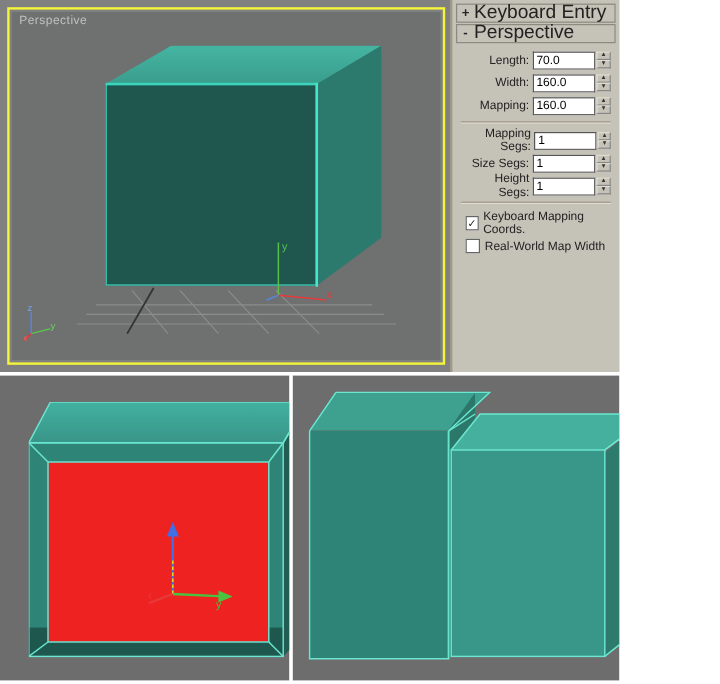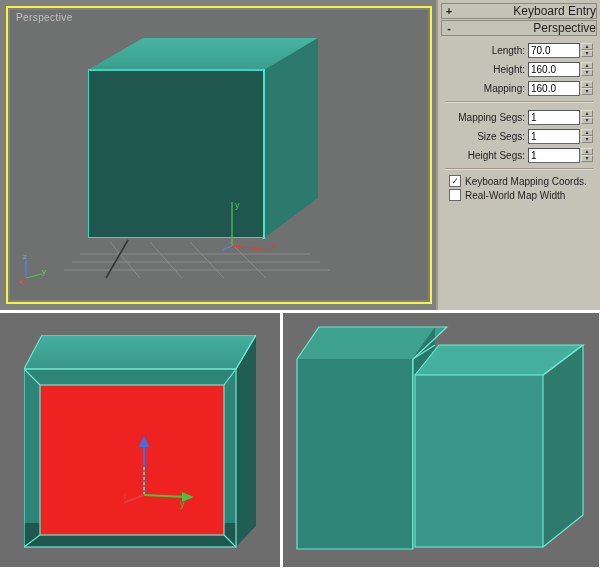--- a/index.html
+++ b/index.html
@@ -7,21 +7,21 @@
     font-family: "MS Sans Serif", Tahoma, Arial, sans-serif;
     font-size: 11px;
     background: #fff;
     width: 600px;
     height: 570px;
     overflow: hidden;
   }
   .main {
     display: flex;
     flex-direction: column;
-    width: 600px;
+    width: 516px;
     height: 570px;
   }
   .top-row {
     display: flex;
     height: 310px;
     background: #808080;
   }
   .viewport-outer {
     width: 436px;
     height: 310px;
@@ -72,22 +72,22 @@
     align-items: center;
     justify-content: center;
     font-size: 11px;
     font-weight: bold;
     color: #252525;
     text-align: center;
     line-height: 1;
   }
   .rollout-title {
     flex: 1;
-    text-align: right;
-    font-size: 12px;
+    text-align: left;
+    font-size: 16px;
     color: #222;
   }
   .rollout-body {
     padding: 4px 4px 6px 4px;
     margin: 0 2px;
   }
   .param-row {
     display: flex;
     align-items: center;
     justify-content: flex-end;
@@ -366,21 +366,21 @@
         <div class="param-row">
           <span class="param-label">Length:</span>
           <input class="param-input" value="70.0" style="">
           <div class="spinner">
             <div class="spinner-btn">▴</div>
             <div class="spinner-btn">▾</div>
           </div>
         </div>
 
         <div class="param-row">
-          <span class="param-label">Height:</span>
+          <span class="param-label">Width:</span>
           <input class="param-input" value="160.0" style="">
           <div class="spinner">
             <div class="spinner-btn">▴</div>
             <div class="spinner-btn">▾</div>
           </div>
         </div>
 
         <div class="param-row">
           <span class="param-label">Mapping:</span>
           <input class="param-input" value="160.0" style="">

